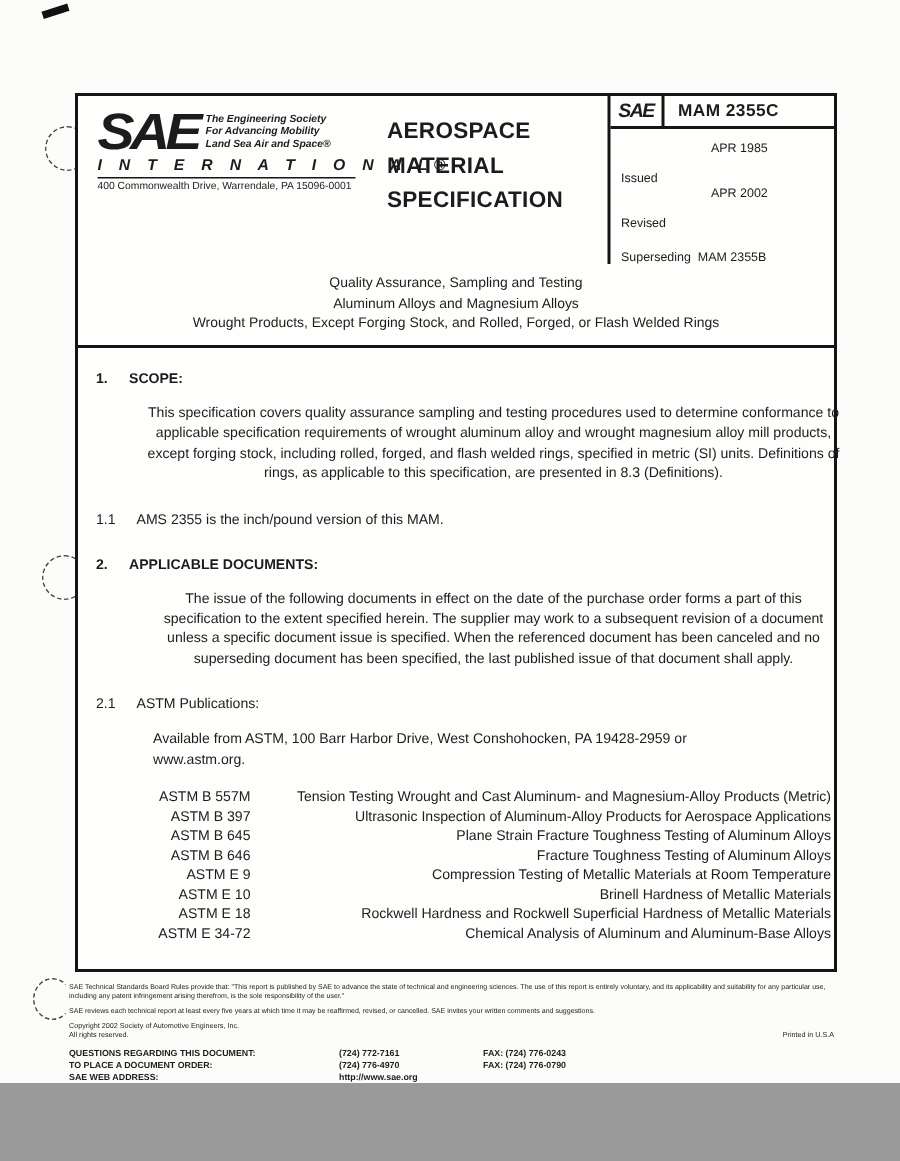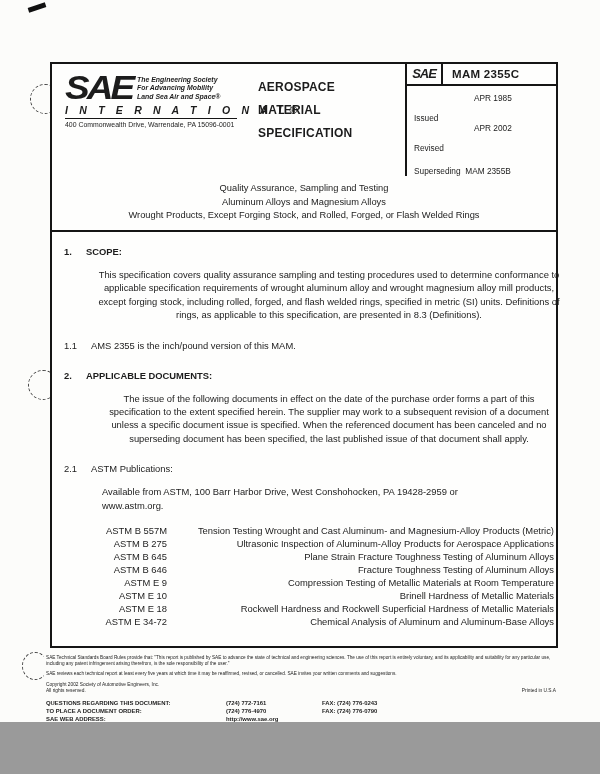--- a/index.html
+++ b/index.html
@@ -19,21 +19,21 @@
   .main-box{position:absolute;left:50px;top:62px;width:508px;height:586px;border:2.2px solid #151515;box-sizing:border-box;background:#fefefd;}
   .header-row{display:flex;height:112px;box-sizing:border-box;}
   .header-left{width:205px;box-sizing:border-box;padding:9px 0 0 13px;}
   .logo-top{display:flex;align-items:flex-start;}
   .sae-big{font-size:37px;font-weight:900;font-style:italic;letter-spacing:-3px;line-height:30px;transform:scaleY(.92);}
   .tagline{margin-left:5px;font-size:6.9px;font-weight:bold;font-style:italic;line-height:8.3px;padding-top:3px;white-space:nowrap;}
   .intl{font-size:10.5px;font-weight:bold;font-style:italic;letter-spacing:4.2px;margin-top:1px;white-space:nowrap;}
   .logo-rule{width:172px;border-top:1.6px solid #151515;margin-top:2px;}
   .address{font-size:6.9px;margin-top:2px;white-space:nowrap;}
   .header-mid{flex:1;box-sizing:border-box;padding:12px 0 0 1px;}
-  .doc-type-line{font-size:12px;font-weight:bold;line-height:23px;letter-spacing:.2px;}
+  .doc-type-line{font-size:15px;font-weight:bold;line-height:23px;letter-spacing:.2px;}
   .doc-box{width:151px;border-left:2.2px solid #151515;box-sizing:border-box;display:flex;flex-direction:column;}
   .doc-box-top{height:41px;display:flex;border-bottom:2.2px solid #151515;box-sizing:border-box;}
   .sae-small-box{width:36px;border-right:2.2px solid #151515;box-sizing:border-box;display:flex;align-items:center;justify-content:center;}
   .sae-small{font-size:13px;font-weight:900;font-style:italic;letter-spacing:-1px;}
   .doc-number{flex:1;display:flex;align-items:center;padding-left:9px;font-size:11.5px;font-weight:bold;letter-spacing:.3px;}
   .doc-box-bottom{flex:1;padding:7px 0 0 7px;font-size:8.3px;line-height:10.5px;}
   .rev-row{display:flex;}
   .rev-label{width:60px;margin-top:20px;}
   .superseding{margin-top:12px;white-space:nowrap;}
   
@@ -146,21 +146,21 @@
         <span class="sub-num">2.1</span><span>ASTM Publications:</span>
       </div>
       <div class="avail">Available from ASTM, 100 Barr Harbor Drive, West Conshohocken, PA 19428-2959 or www.astm.org.</div>
 
       <div class="doc-list">
         <div class="doc-row">
           <span>ASTM B 557M</span>
           <span>Tension Testing Wrought and Cast Aluminum- and Magnesium-Alloy Products (Metric)</span>
         </div>
         <div class="doc-row">
-          <span>ASTM B 275</span>
+          <span>ASTM B 397</span>
           <span>Ultrasonic Inspection of Aluminum-Alloy Products for Aerospace Applications</span>
         </div>
         <div class="doc-row">
           <span>ASTM B 645</span>
           <span>Plane Strain Fracture Toughness Testing of Aluminum Alloys</span>
         </div>
         <div class="doc-row">
           <span>ASTM B 646</span>
           <span>Fracture Toughness Testing of Aluminum Alloys</span>
         </div>

